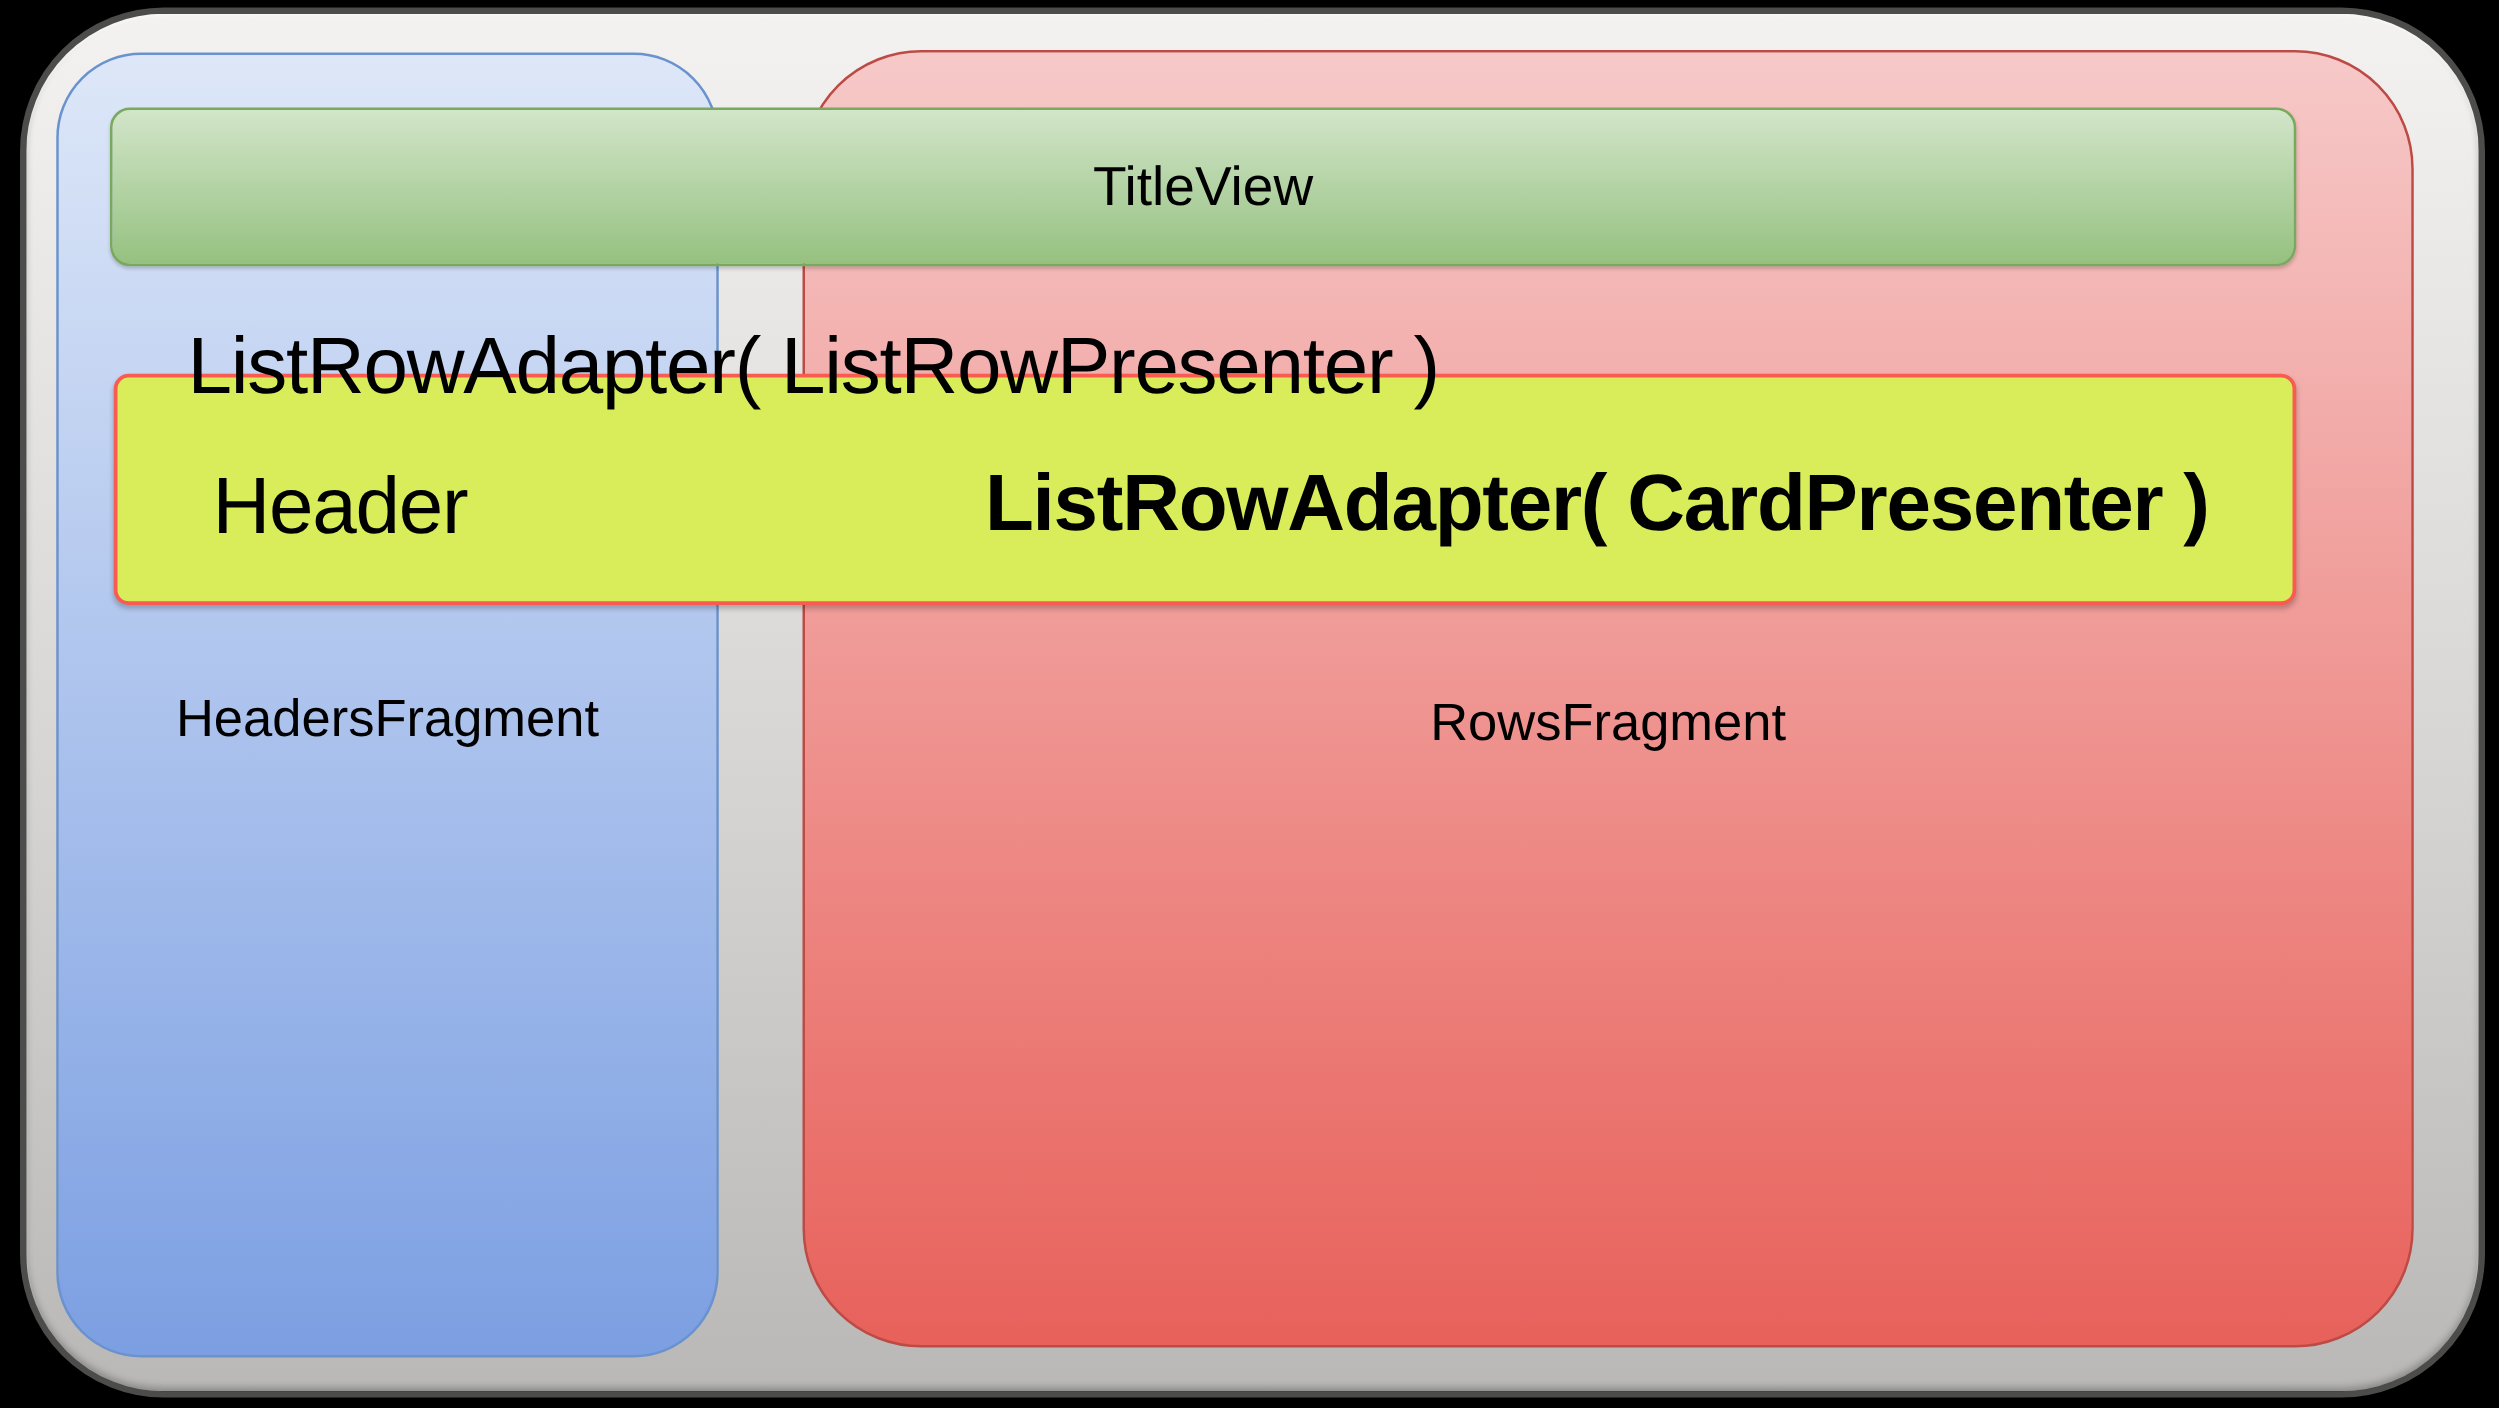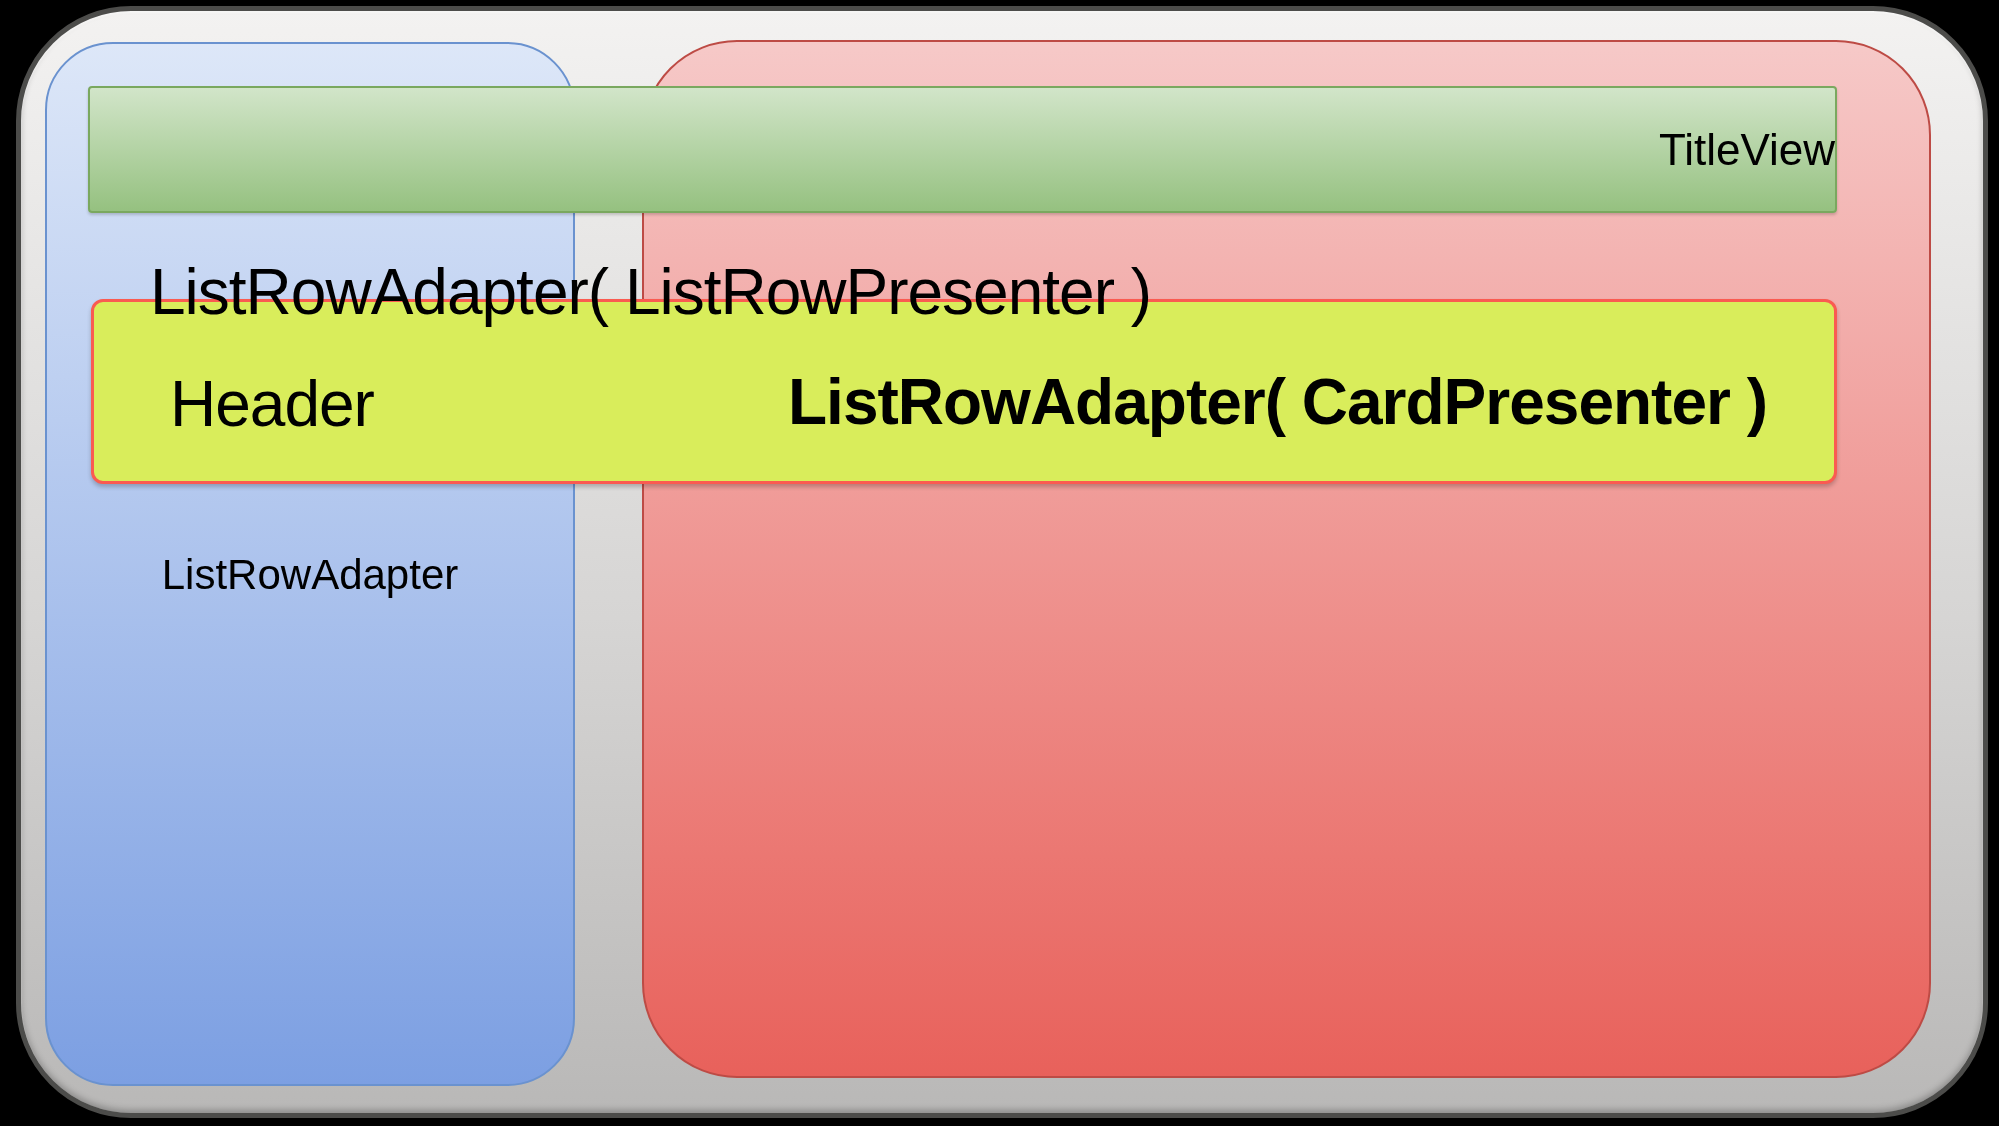--- a/index.html
+++ b/index.html
@@ -49,24 +49,24 @@
     border:2px solid var(--rows-border);
     border-radius:95px;
     background:linear-gradient(180deg,var(--rows-top) 0%,var(--rows-bottom) 100%);
     z-index:2;
   }
   .title-bar{
     position:absolute;
     left:88px;top:86px;width:1749px;height:127px;
     box-sizing:border-box;
     border:2px solid var(--title-border);
-    border-radius:4px;
+    border-radius:16px;
     background:linear-gradient(180deg,var(--title-top) 0%,var(--title-bottom) 100%);
     box-shadow:0 2px 3px rgba(0,0,0,.18);
-    display:flex;align-items:center;justify-content:flex-end;
+    display:flex;align-items:center;justify-content:center;
     z-index:3;
   }
   .title-bar .label{
     font-size:44px;
     line-height:1;
     color:var(--text);
   }
   .listrow-bar{
     position:absolute;
     left:91px;top:299px;width:1746px;height:185px;
@@ -116,16 +116,17 @@
   </div>
 
   <div class="listrow-bar"></div>
 
   <div class="big-text adapter-presenter-text">ListRowAdapter( ListRowPresenter )</div>
 
   <div class="big-text header-text">Header</div>
 
   <div class="big-text card-adapter-text">ListRowAdapter( CardPresenter )</div>
 
-  <div class="fragment-label headers-label">ListRowAdapter</div>
+  <div class="fragment-label headers-label">HeadersFragment</div>
 
+  <div class="fragment-label rows-label">RowsFragment</div>
 
 </div>
 
 </body></html>

